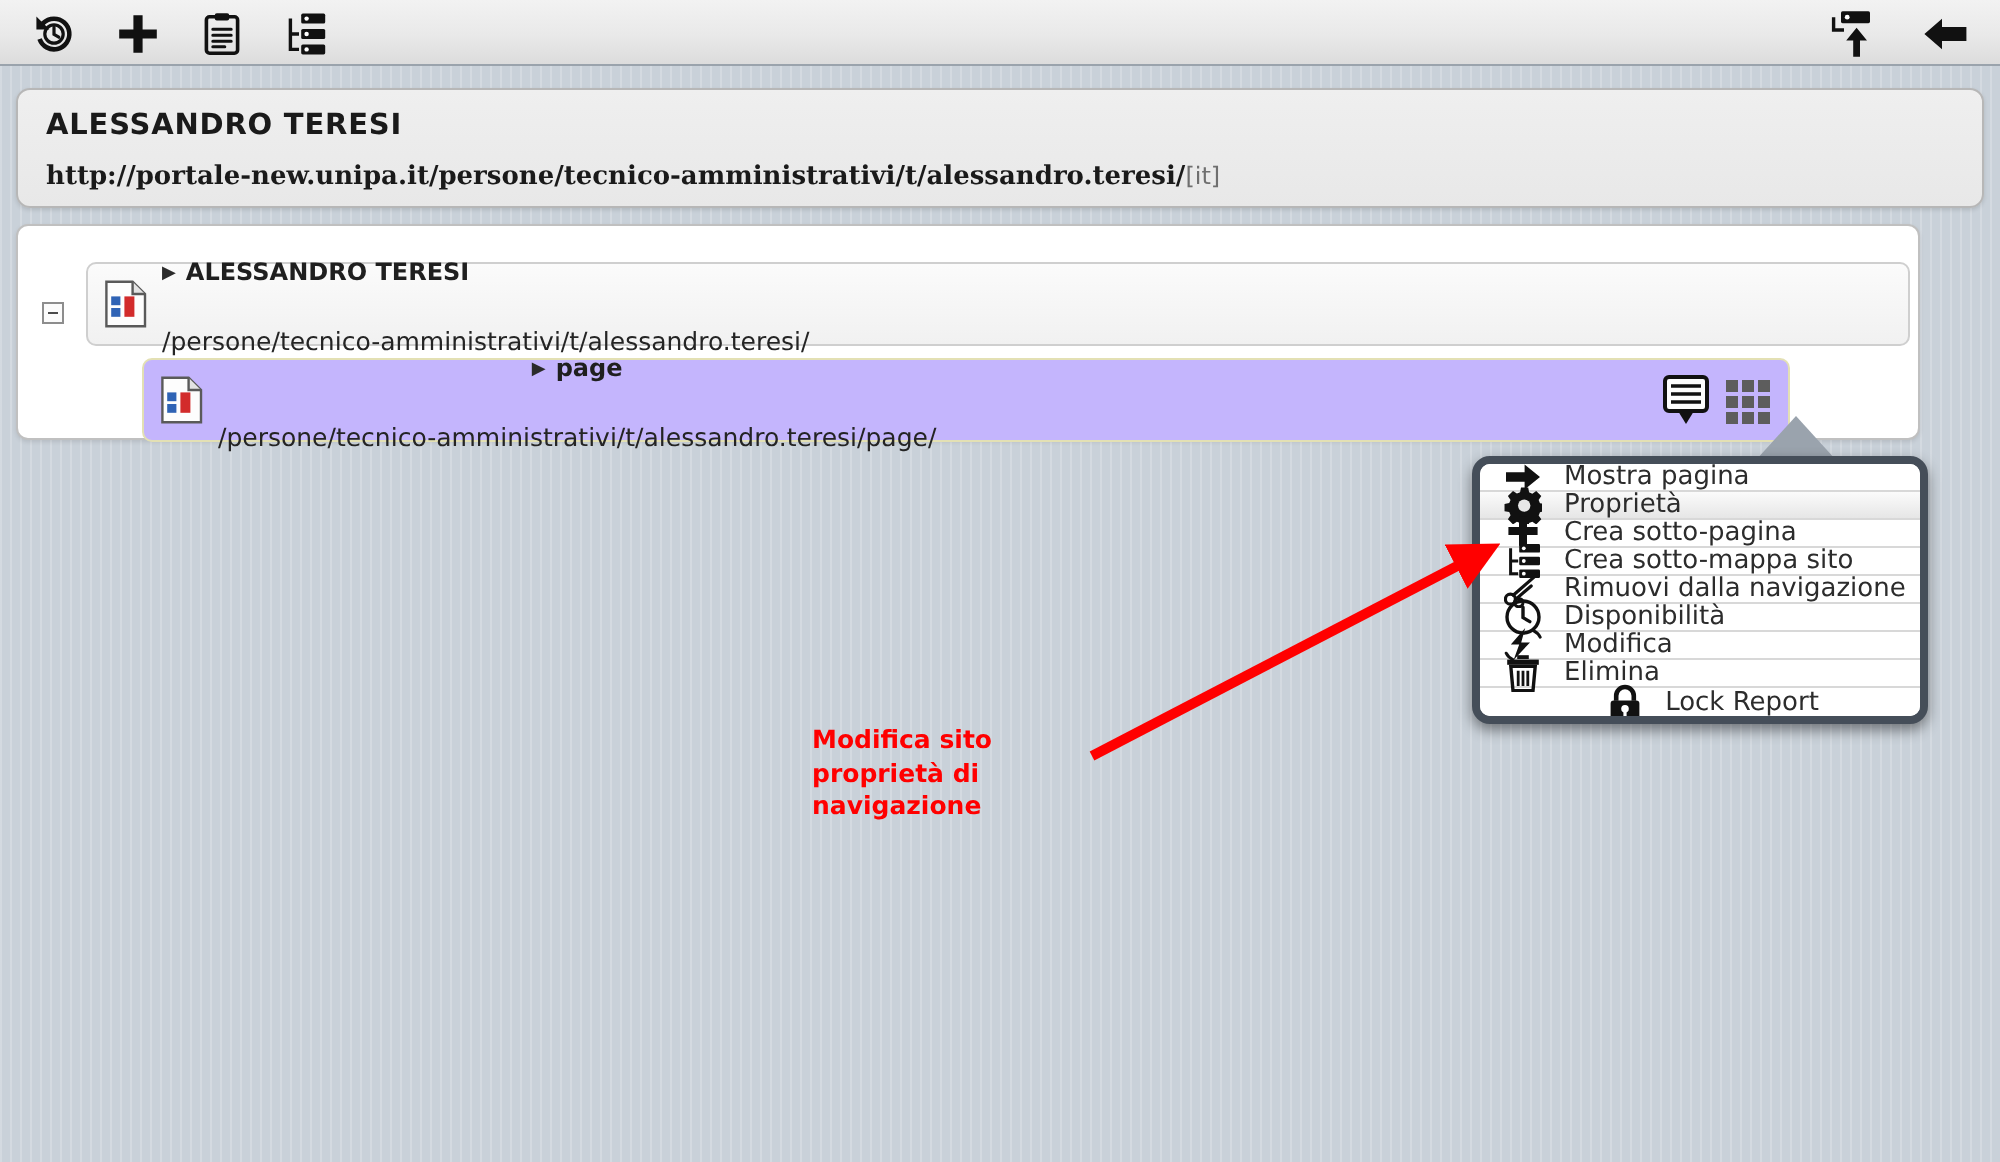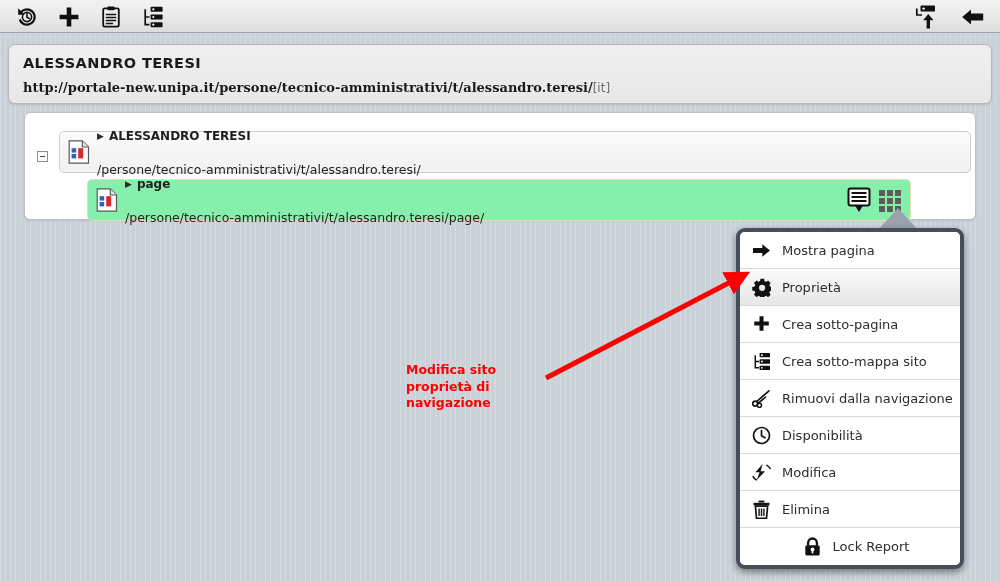--- a/index.html
+++ b/index.html
@@ -84,21 +84,21 @@
   #header-lang {
     font-family: "DejaVu Sans", sans-serif;
     font-size: 12px;
     color: #6f6f6f;
     margin-left: 0;
   }
 
   
   #tree-panel {
     position: absolute;
-    left: 24px; top: 112px;
+    left: 8px; top: 112px;
     width: 952px;
     height: 108px;
     box-sizing: border-box;
     background: #ffffff;
     border: 1px solid #c0c0c0;
     border-radius: 6px;
     box-shadow: 0 1px 2px rgba(0,0,0,0.10);
   }
 
   .collapse-box {
@@ -128,22 +128,23 @@
   }
   #tree-row-1 {
     left: 34px; top: 18px;
     width: 912px; height: 42px;
     background: linear-gradient(to bottom, #fbfbfb 0%, #f1f1f1 100%);
     border: 1px solid #cfcfcf;
   }
   #tree-row-2 {
     left: 62px; top: 66px;
     width: 824px; height: 42px;
-    background: #86efac;
+    background: #c4b5fd;
     border: 1px solid #e3e0b4;
+    text-align: center;
   }
 
   .doc-icon { width: 22px; height: 24px; flex: 0 0 22px; margin-right: 7px; }
   .tree-text { line-height: 15px; }
   .tree-name {
     font-family: "DejaVu Sans", sans-serif;
     font-size: 12px;
     font-weight: bold;
     color: #1f1f1f;
     white-space: nowrap;
@@ -179,21 +180,21 @@
     width: 228px;
     box-sizing: border-box;
     background: #ffffff;
     border: 4px solid #454e59;
     border-radius: 9px;
     box-shadow: 0 3px 7px rgba(0,0,0,0.45);
     overflow: hidden;
     z-index: 20;
   }
   .menu-item {
-    height: 37px;
+    height: 14px;
     display: flex;
     align-items: center;
     padding-left: 12px;
     border-bottom: 1px solid #d8d8d8;
     background: #ffffff;
     cursor: pointer;
     box-sizing: border-box;
   }
   .menu-item:last-child { border-bottom: none; justify-content: center; }
   .menu-item.hovered {

